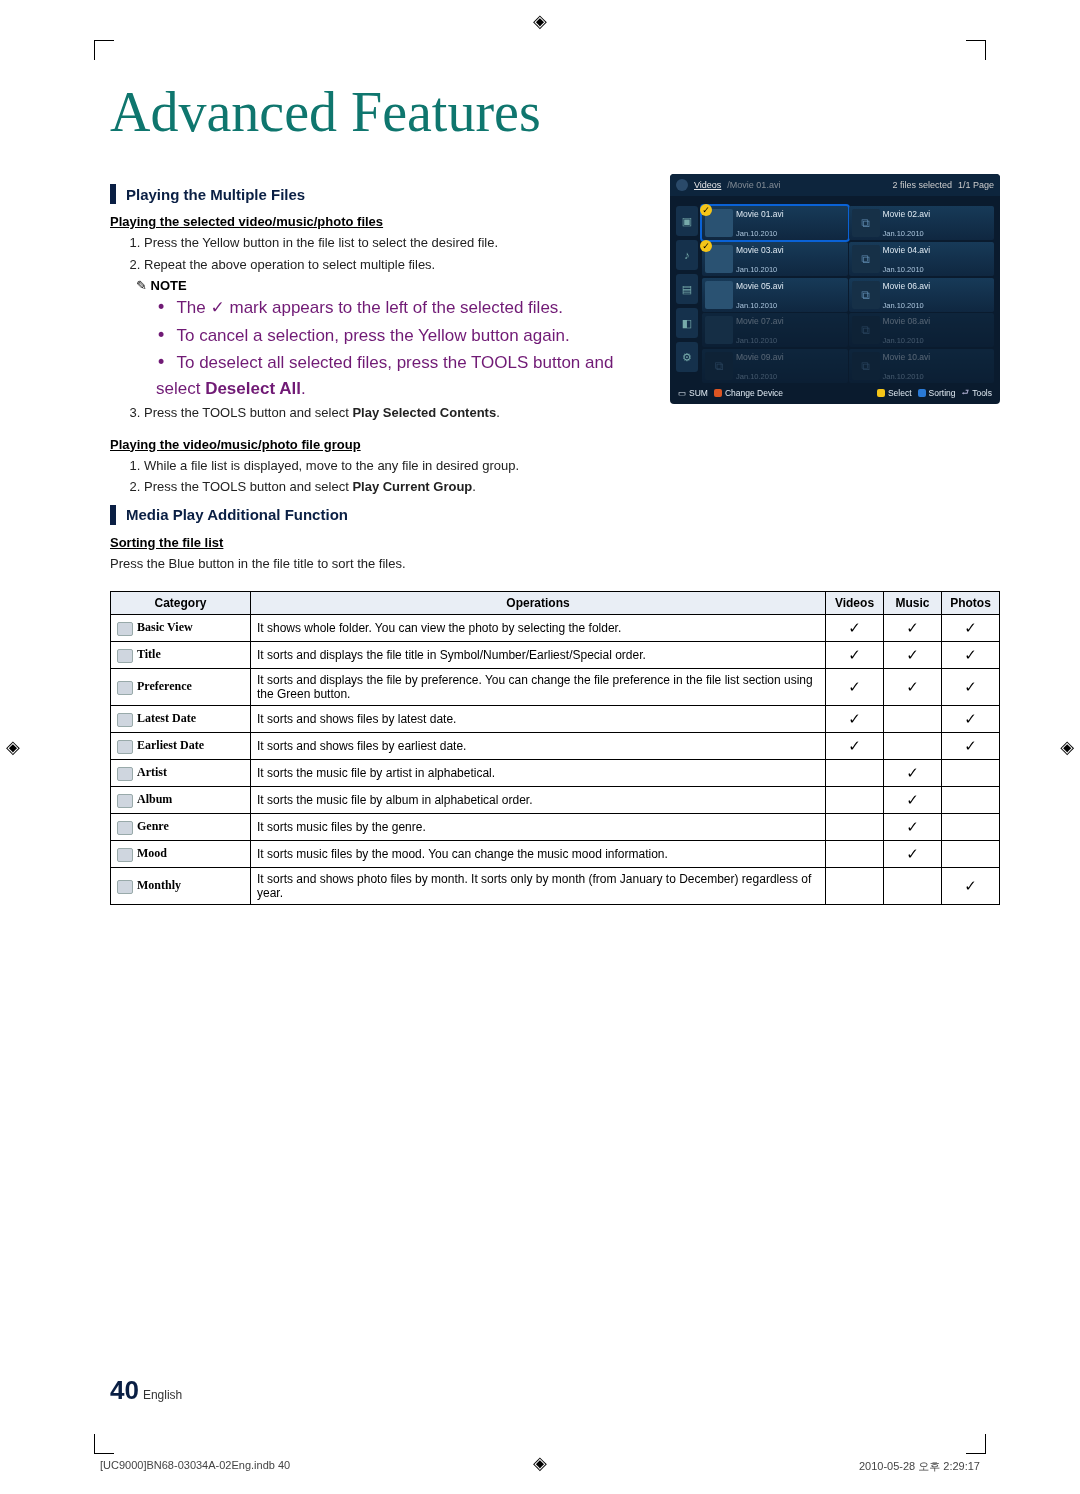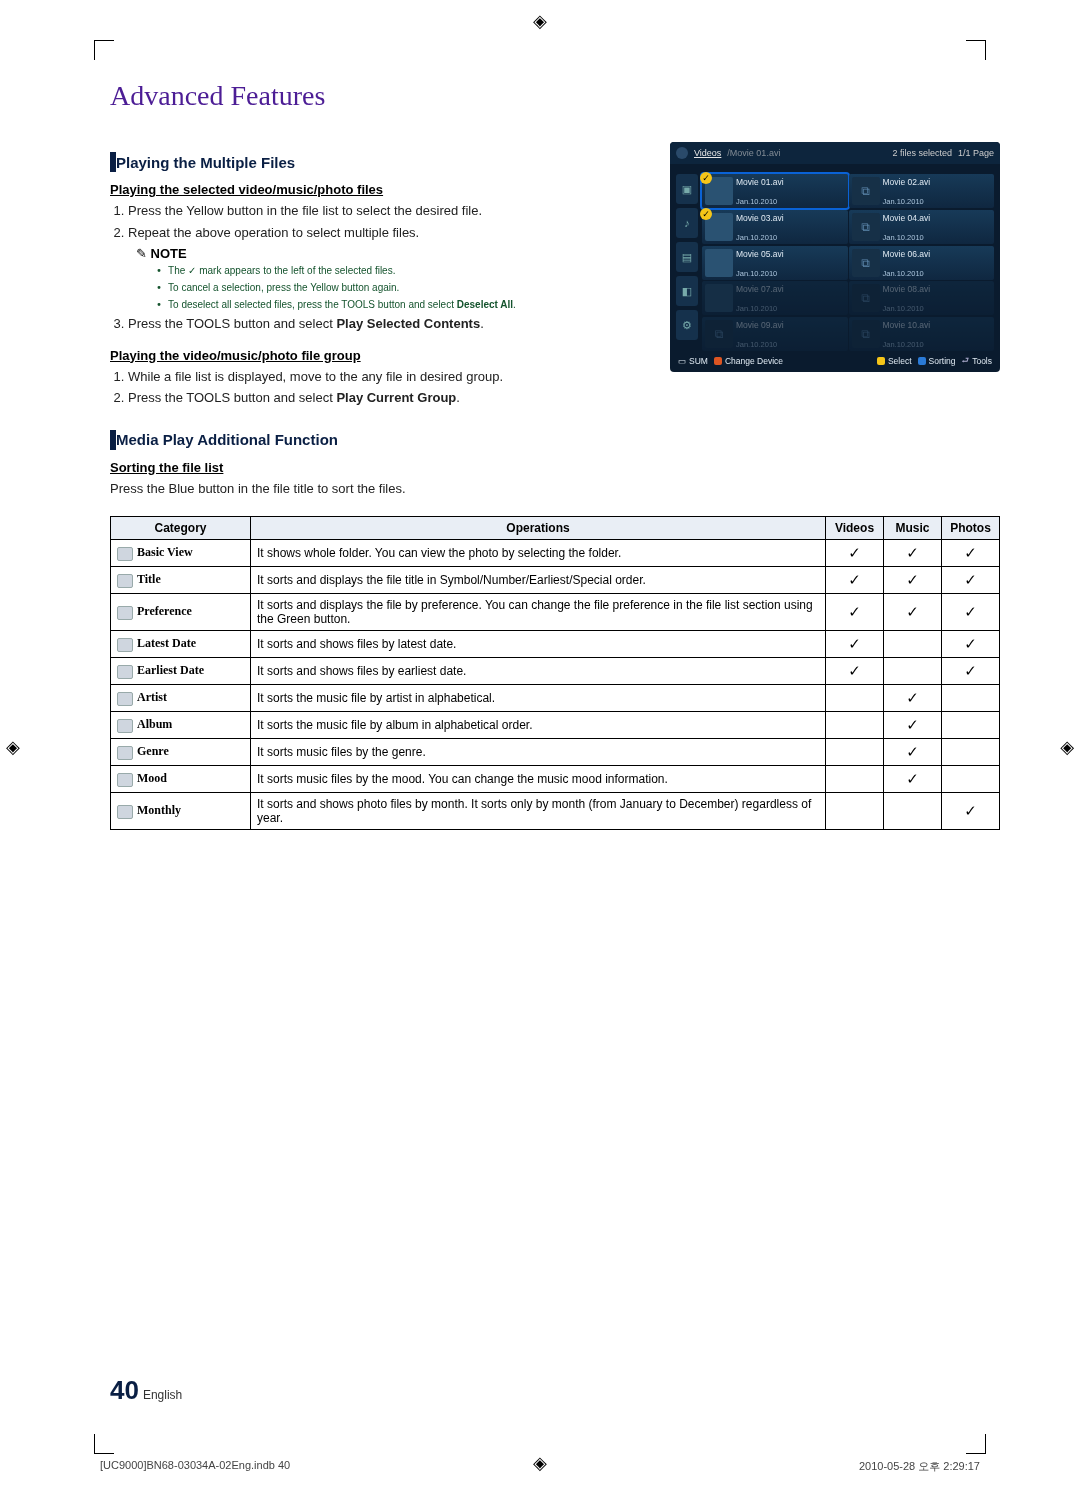--- a/index.html
+++ b/index.html
@@ -24,42 +24,42 @@
     position:absolute; width:20px; height:20px;
   }
   .crop-tl { top:40px; left:94px; border-left:1px solid #000; border-top:1px solid #000; }
   .crop-tr { top:40px; right:94px; border-right:1px solid #000; border-top:1px solid #000; }
   .crop-bl { bottom:40px; left:94px; border-left:1px solid #000; border-bottom:1px solid #000; }
   .crop-br { bottom:40px; right:94px; border-right:1px solid #000; border-bottom:1px solid #000; }
 
   h1.title {
     font-family: Georgia, 'Times New Roman', serif;
     font-weight: 300;
-    font-size: 28px;
-    color: #4c1d95;
+    font-size: 56px;
+    color: #0f766e;
     margin: 20px 0 26px 30px;
   }
   .section-bar {
     margin: 14px 0 10px 30px;
-    display:flex; align-items:center; 
+    display:flex; align-items:center; gap:10px;
   }
   .section-bar .bar { width:6px; height:20px; background:#0a1f44; }
   .section-bar .label { font-weight:bold; font-size:15px; color:#0a1f44; }
 
   .subhead {
     font-weight:bold; text-decoration: underline;
     margin: 6px 0 4px 30px; font-size:13px;
   }
   .body-text { margin-left:30px; line-height:1.5; font-size:13px; color:#222; }
   ol.steps { margin-left:30px; padding-left:18px; font-size:13px; color:#222; }
-  ol.steps li { margin:2px 0; line-height:1.5; }
+  ol.steps li { margin:2px 16px; line-height:1.5; }
   ol.steps li b { font-weight:bold; }
   .note-head { margin:4px 0 2px 56px; font-weight:bold; font-size:13px; }
   .note-head::before { content:"✎ "; font-weight:normal; }
-  ul.notes { margin-left:76px; list-style: none; font-size:10px; color:#14532d; }
+  ul.notes { margin-left:76px; list-style: none; font-size:17px; color:#701a75; }
   ul.notes li { margin:2px 0; line-height:1.5; }
   ul.notes li::before { content:"• "; font-family:monospace; }
 
   .two-col { display:flex; gap:20px; }
   .left-col { flex:1; }
   .right-col { width:330px; }
 
   
   .mock {
     width:330px; height:230px; background:#0a1b2e;
@@ -253,21 +253,21 @@
             </span>
           <span class="chip">
               <span class="ret">⮐</span>
               <span>Tools</span>
             </span>
         </div>
       </div>
     </div>
   </div>
 
-  <div class="section-bar" style="margin-top:20px">
+  <div class="section-bar" style="margin-top:6px">
     <span class="bar"></span>
     <span class="label">Media Play Additional Function</span>
   </div>
 
   <div class="subhead">Sorting the file list</div>
   <div class="body-text">Press the Blue button in the file title to sort the files.</div>
 
   <div style="padding:12px 0 0 30px">
     <table class="sort">
       <thead>

